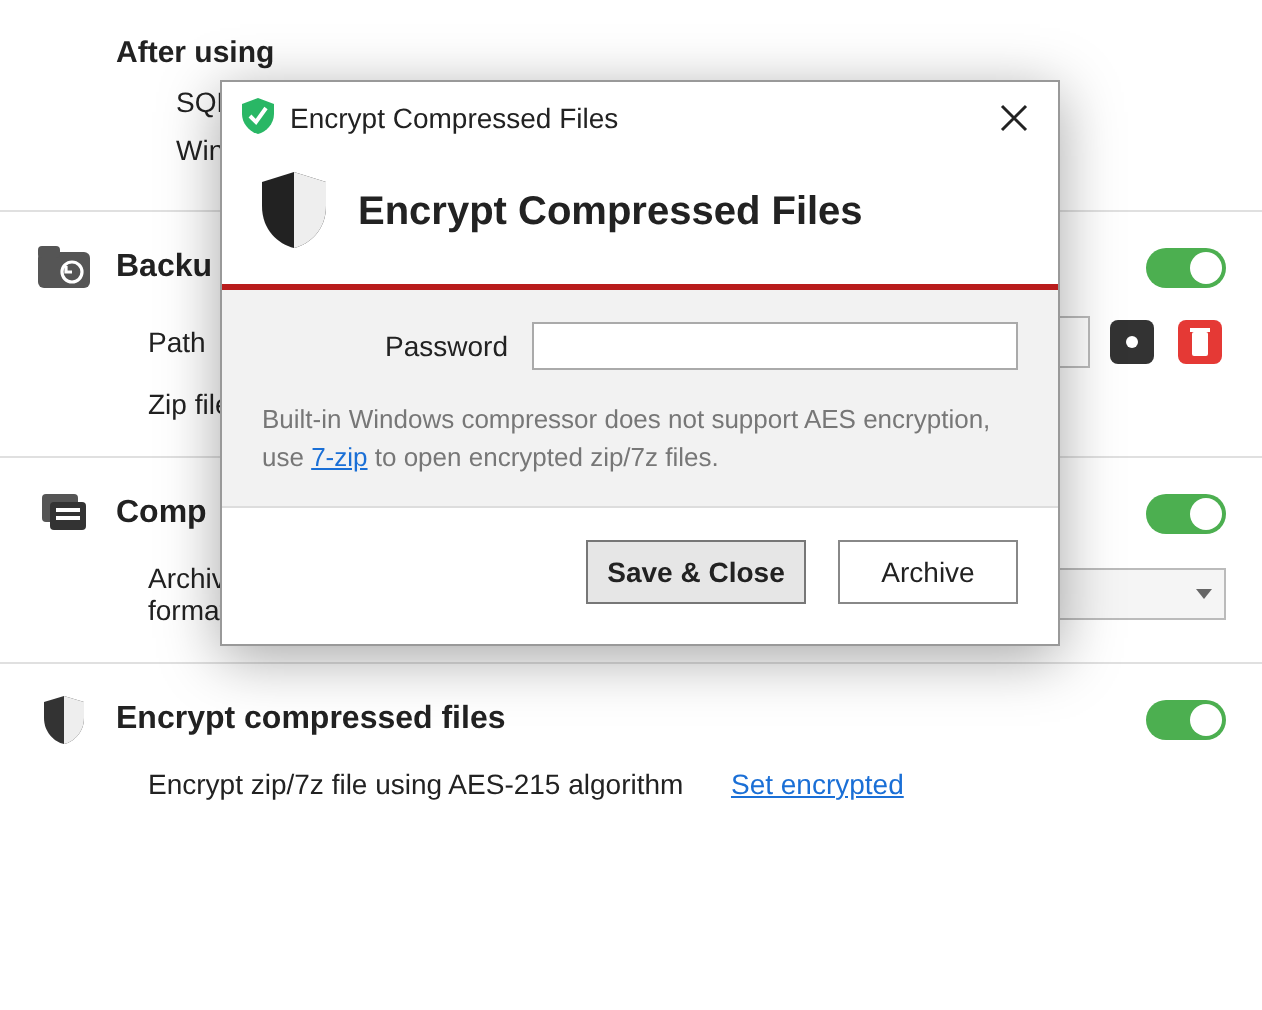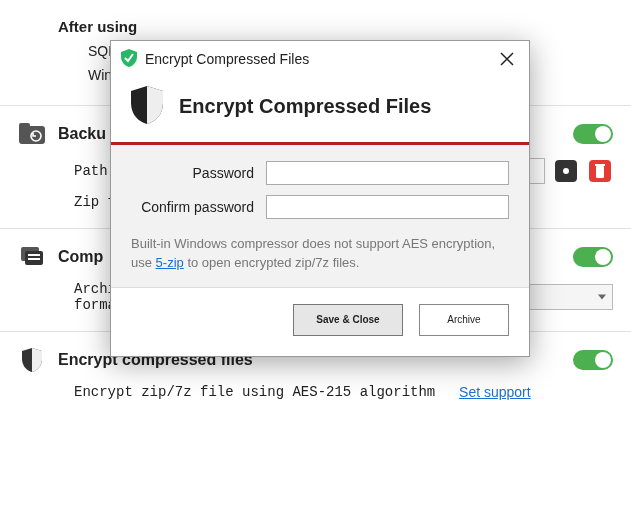--- a/index.html
+++ b/index.html
@@ -14,21 +14,21 @@
     overflow:hidden;
   }
   .section { border-top:1px solid #e0e0e0; padding:14px 18px 18px 18px; }
   .section.first { border-top:none; padding-top:8px; }
   .sec-title-row { display:flex; align-items:center; }
   .sec-icon { width:28px; height:28px; margin-right:12px; display:flex; align-items:center; justify-content:center; }
   .sec-title { font-weight:600; font-size:16px; flex:1; }
   .after-label { font-weight:600; font-size:15px; padding:10px 0 4px 40px; }
   .sub-item { padding:4px 0 4px 70px; font-size:14px; }
   .row { display:flex; align-items:center; padding:10px 0 0 56px; gap:8px; }
-  .label { font-size:14px;font-family:Liberation Mono, monospace; }
+  .label { font-size:14px; }
   .inputbox { height:26px; border:1px solid #bbb; background:#fff; flex:1; }
   .select {
     height:26px; border:1px solid #bbb; background:#f5f5f5;
     padding:0 20px 0 6px; min-width:150px; position:relative;
     display:inline-flex; align-items:center; font-size:14px;
   }
   .select::after {
     content:""; position:absolute; right:6px; top:50%; transform:translateY(-50%);
     border-left:4px solid transparent; border-right:4px solid transparent;
     border-top:5px solid #666;
@@ -57,21 +57,21 @@
   .dlg-header .big { font-size:20px; font-weight:600; margin-left:14px; }
   .dlg-body { background:#f2f2f2; border-top:3px solid #b91c1c; border-bottom:1px solid #ddd; padding:16px 20px 14px 20px; }
   .form-row { display:flex; align-items:center; margin-bottom:10px; }
   .form-label { width:135px; text-align:right; padding-right:12px; font-size:14px; color:#222;}
   .form-input { flex:1; height:24px; border:1px solid #aaa; background:#fff; }
   .hint { font-size:13px; color:#777; line-height:1.45; padding-top:6px; }
   .dlg-actions { display:flex; justify-content:flex-end; gap:16px; padding:16px 20px 20px 20px; }
   .btn {
     min-width:90px; height:32px; border:1px solid #888;
     display:flex; align-items:center; justify-content:center;
-    font-size:10px; background:#fff;text-align:center;
+    font-size:14px; background:#fff;text-align:center;
   }
   .btn.primary { background:#e6e6e6; font-weight:600; border-color:#777; min-width:110px; }
 </style>
 </head>
 <body>
 
 <div class="section first">
   <div class="after-label">After using</div>
   <div class="sub-item">SQL</div>
   <div class="sub-item">Win</div>
@@ -144,21 +144,21 @@
           <path d="M12 1 L22 4 V12 C22 19 17 24 12 25 C7 24 2 19 2 12 V4 Z" fill="#333"></path>
           <path d="M12 1 L22 4 V12 C22 19 17 24 12 25 V1 Z" fill="#eee"></path>
         </svg>
     </span>
     <span class="sec-title">Encrypt compressed files</span>
     <span class="toggle"></span>
   </div>
   <div class="row">
     <span class="label">Encrypt zip/7z file using AES-215 algorithm</span>
     <span>&nbsp;&nbsp;</span>
-    <span class="link">Set support</span>
+    <span class="link">Set encrypted</span>
   </div>
 </div>
 
 <div class="dialog">
   <div class="dlg-titlebar">
     <span style="margin-right:8px;">
       <svg width="16" height="18" viewBox="0 0 16 18">
           <path d="M8 0 L16 3 V8 C16 13 12 17 8 18 C4 17 0 13 0 8 V3 Z" fill="#29b765"></path>
           <path d="M4 9 L7 12 L12 5" fill="none" stroke="#fff" stroke-width="2"></path>
         </svg>
@@ -177,25 +177,21 @@
           <path d="M18 1 L34 6 V18 C34 30 26 37 18 39 V1 Z" fill="#eee"></path>
         </svg>
     </span>
     <span class="big">Encrypt Compressed Files</span>
   </div>
   <div class="dlg-body">
     <div class="form-row">
       <span class="form-label">Password</span>
       <input type="password" class="form-input" style="">
     </div>
-    <div class="form-row">
-      <span class="form-label">Confirm password</span>
-      <input type="password" class="form-input" style="">
-    </div>
     <div class="hint">
-      <span>Built-in Windows compressor does not support AES encryption, use </span><span class="link">5-zip</span><span> to open encrypted zip/7z files.</span>
+      <span>Built-in Windows compressor does not support AES encryption, use </span><span class="link">7-zip</span><span> to open encrypted zip/7z files.</span>
     </div>
   </div>
   <div class="dlg-actions">
     <div class="btn primary">Save &amp; Close</div>
     <div class="btn">Archive</div>
   </div>
 </div>
 
 </body></html>

